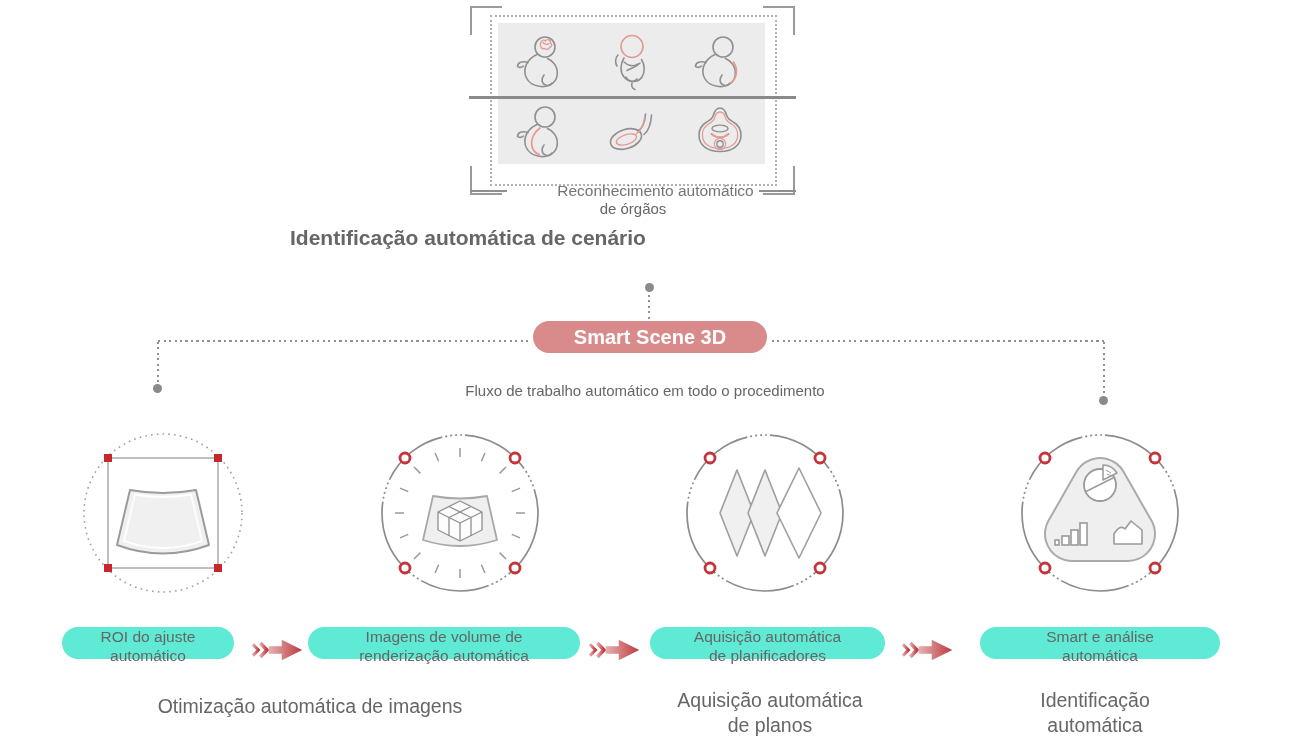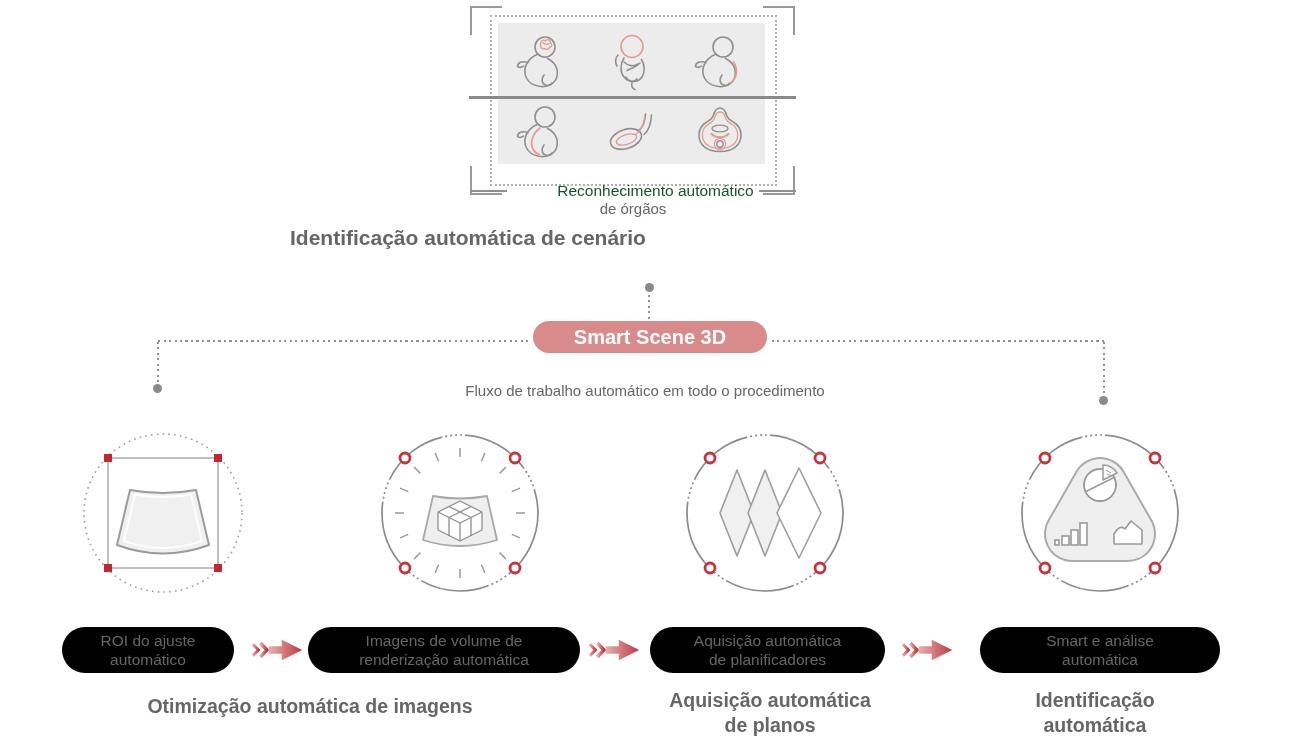--- a/index.html
+++ b/index.html
@@ -13,37 +13,37 @@
   .bk-tl{left:470px;top:6px;border-left-width:2.5px;border-top-width:2.5px;}
   .bk-tr{left:763px;top:6px;border-right-width:2.5px;border-top-width:2.5px;}
   .bk-bl{left:470px;top:166px;border-left-width:2.5px;border-bottom-width:2.5px;}
   .bk-br{left:763px;top:166px;border-right-width:2.5px;border-bottom-width:2.5px;}
   .dotted-rect{left:490px;top:15px;width:283px;height:167px;border:2px dotted #b0b0b0;}
   .organ-panel{left:498px;top:23px;width:267px;height:141px;background:#ececec;}
   .scan-line{left:469px;top:96px;width:327px;height:3px;background:#8a8a8a;}
   .organ-icon{position:absolute;width:52px;height:58px;}
   .label-row{left:470px;top:182px;width:326px;display:flex;align-items:center;gap:5px;}
   .label-row .seg{flex:1;height:2px;background:#8f8f8f;}
-  .label-row .txt{white-space:nowrap;font-size:15.5px;color:#14532d;margin-left:45px;}
+  .label-row .txt{white-space:nowrap;font-size:15.5px;color:#737373;margin-left:45px;}
   .label-row2{left:470px;top:200px;width:326px;text-align:center;font-size:15px;color:#666;}
   .top-heading{left:290px;top:226px;width:700px;font-size:21px;font-weight:bold;color:#666;}
   
   .hdots{height:2px;background:repeating-linear-gradient(90deg,#909090 0,#909090 2px,transparent 2px,transparent 5.5px);}
   .vdots{width:2px;background:repeating-linear-gradient(180deg,#909090 0,#909090 2px,transparent 2px,transparent 5.5px);}
   .enddot{width:9px;height:9px;border-radius:50%;background:#8a8a8a;}
   .hub-pill{left:533px;top:321px;width:234px;height:32px;border-radius:21px;background:#d98b8b;
     display:flex;align-items:center;justify-content:center;color:#fff;font-size:20px;font-weight:bold;}
   .subtitle{left:340px;top:382px;width:610px;text-align:center;font-size:15px;color:#666;}
   .circle-icon{position:absolute;width:170px;height:170px;}
   
-  .step-pill{position:absolute;top:627px;height:46px;border-radius:23px;background:#000000;
-    display:flex;flex-direction:column;align-items:center;justify-content:center;
+  .step-pill{position:absolute;top:627px;height:32px;border-radius:23px;background:#5eead4;
+    display:flex;flex-direction:column;align-items:center;justify-content:space-between;
     font-size:15.5px;line-height:19px;color:#666;text-align:center;}
   .flow-arrow{position:absolute;top:636px;width:60px;height:28px;}
-  .group-heading{position:absolute;text-align:center;font-size:19.5px;font-weight:bold;color:#666;line-height:25px;}
+  .group-heading{position:absolute;text-align:center;font-size:19.5px;font-weight:normal;color:#666;line-height:25px;}
   .gh1{left:60px;top:694px;width:500px;}
   .gh2{left:620px;top:688px;width:300px;}
   .gh3{left:960px;top:688px;width:270px;}
 </style>
 </head>
 <body>
 
 <div class="canvas">
 
   <div class="bk bk-tl"></div>

